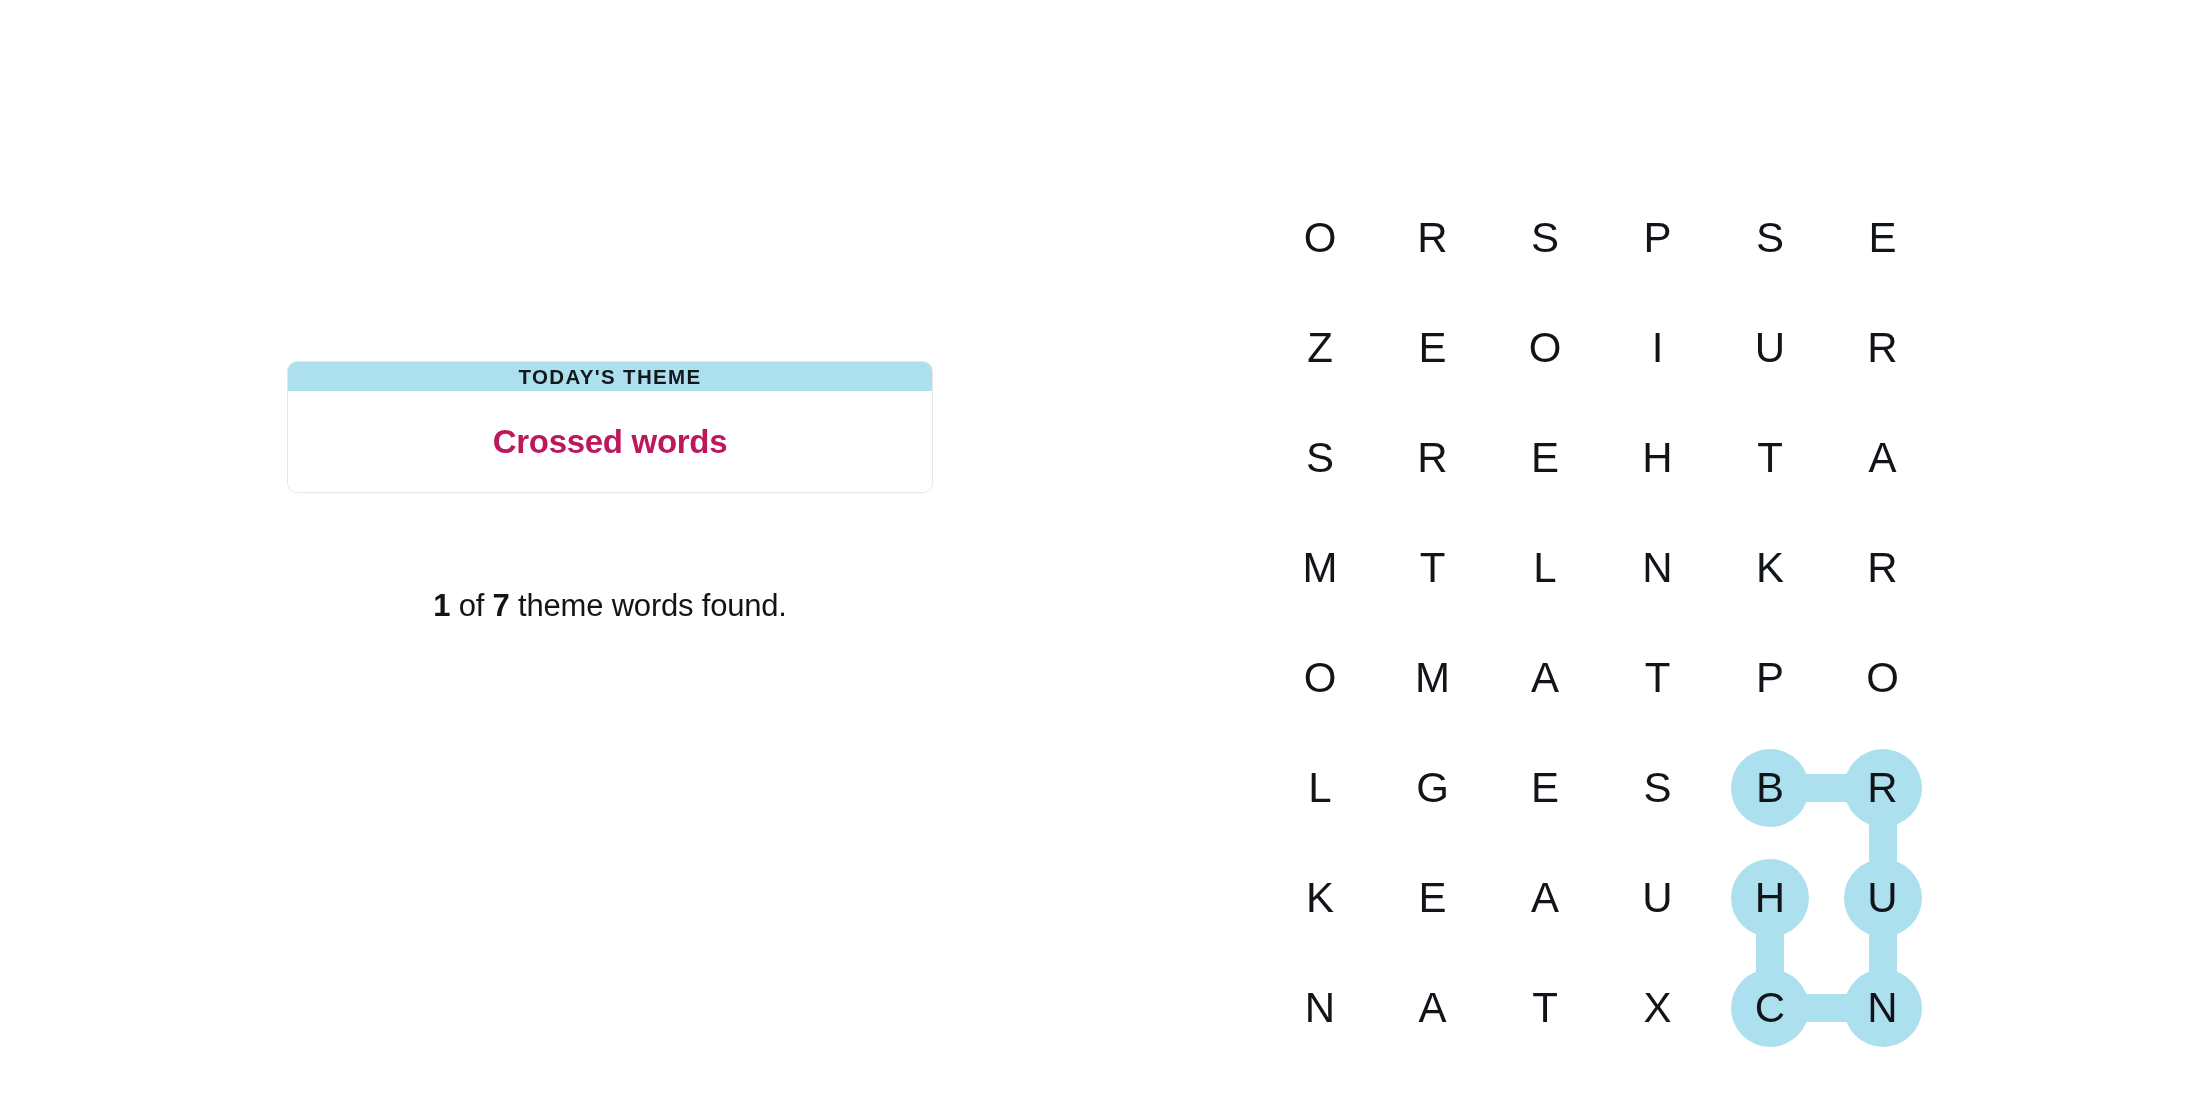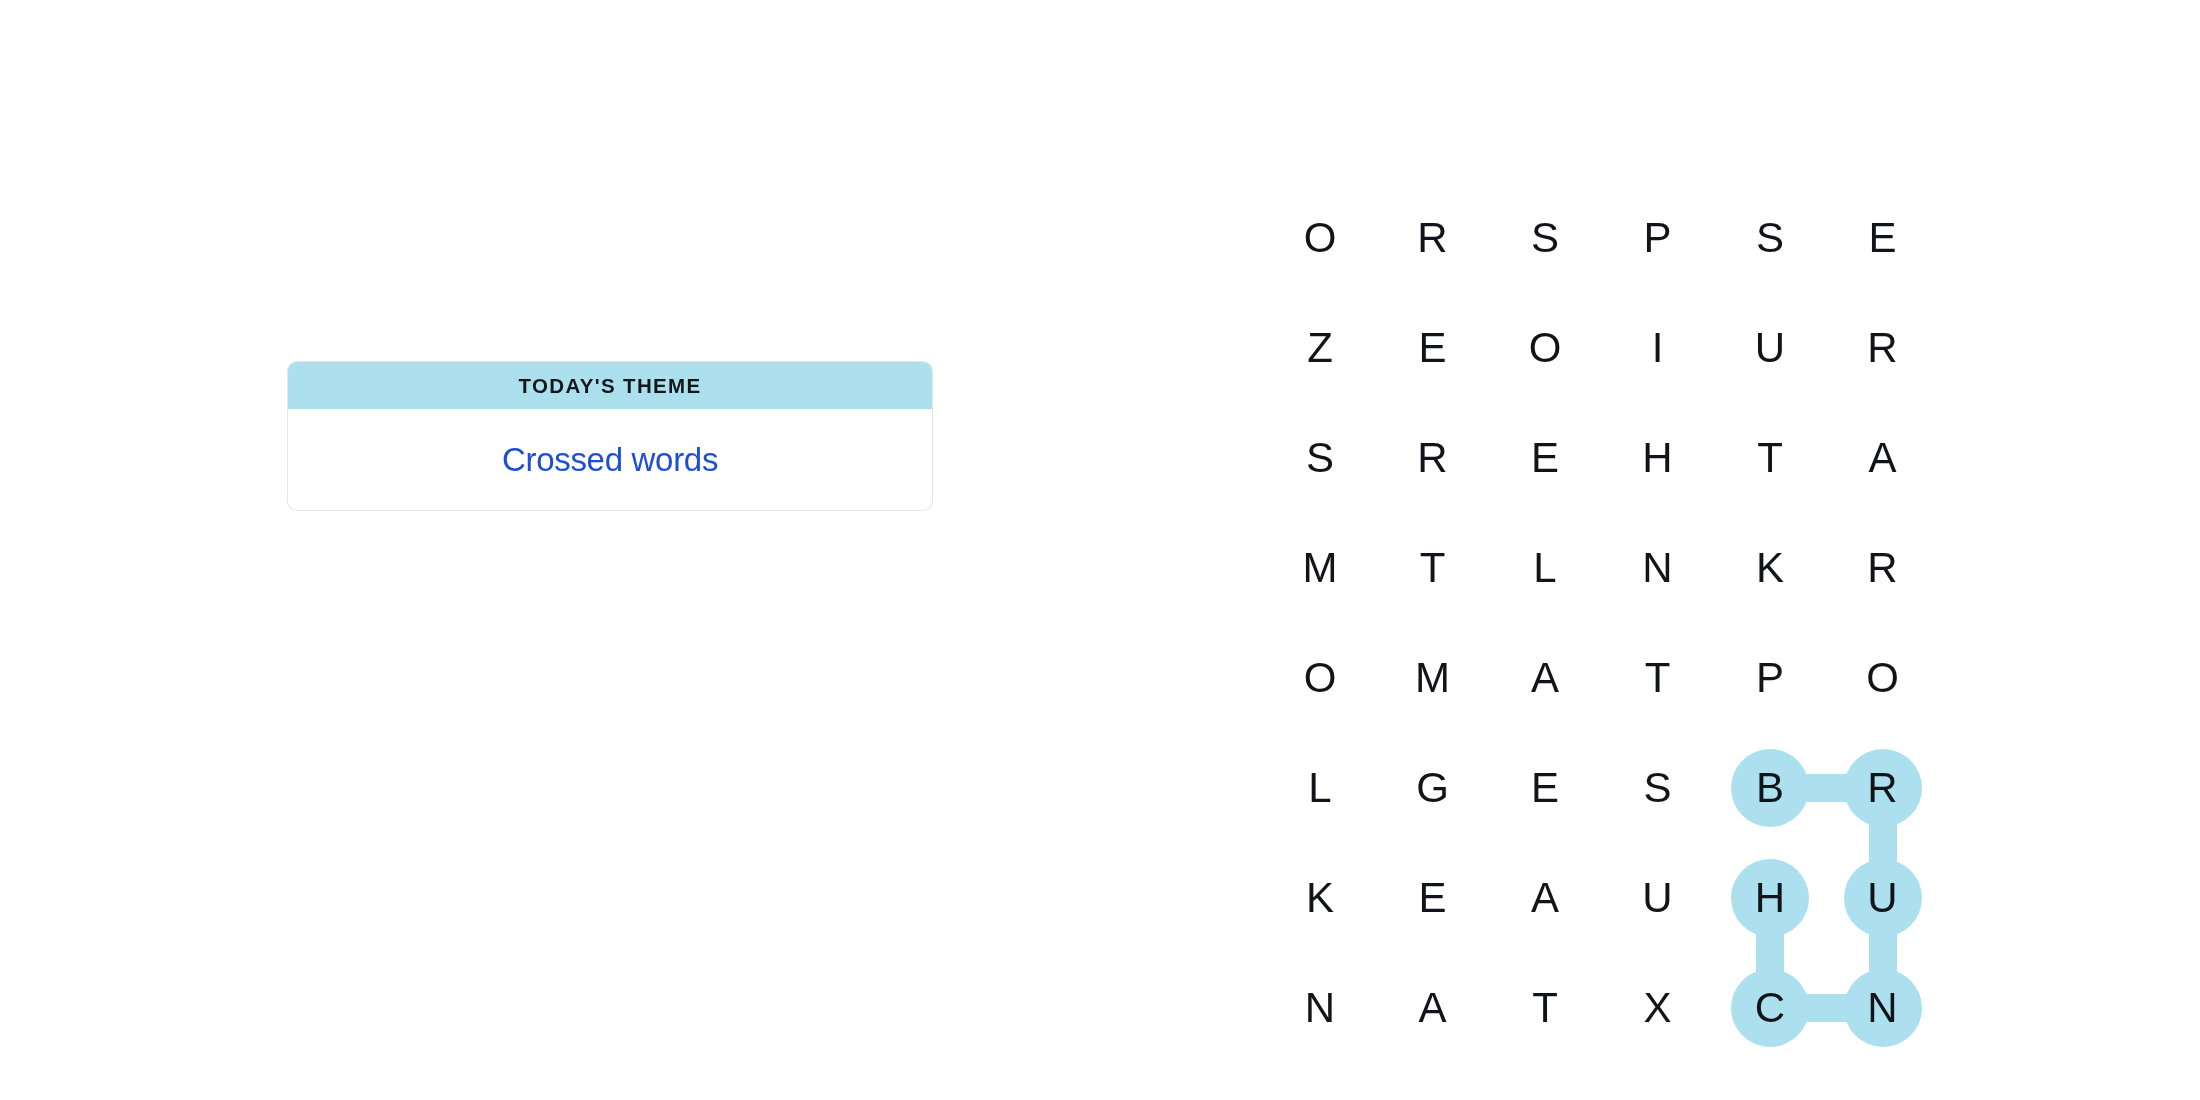--- a/index.html
+++ b/index.html
@@ -30,42 +30,42 @@
     left: 288px;
     top: 362px;
     width: 644px;
     border-radius: 9px;
     overflow: hidden;
     background: #ffffff;
     box-shadow: 0 0 0 1px #e6e6e6;
   }
   #theme-card-header {
     background: #ade0ee;
-    height: 47px;
+    height: 29px;
     display: flex;
     align-items: center;
     justify-content: center;
   }
   #theme-card-header .label {
     font-size: 20.5px;
     font-weight: 700;
     letter-spacing: 1.35px;
     color: #14181c;
   }
   #theme-card-body {
     height: 101px;
     display: flex;
     align-items: center;
     justify-content: center;
     background: #ffffff;
   }
   #theme-card-body .value {
     font-size: 33px;
-    font-weight: 400;
-    color: #1d4ed8;
+    font-weight: 700;
+    color: #be185d;
     letter-spacing: -0.3px;
   }
 
   #progress-text {
     position: absolute;
     left: 288px;
     top: 588px;
     width: 644px;
     text-align: center;
     font-size: 31px;
@@ -185,20 +185,23 @@
 
   <div id="theme-card">
     <div id="theme-card-header">
       <span class="label">TODAY'S THEME</span>
     </div>
     <div id="theme-card-body">
       <span class="value">Crossed words</span>
     </div>
   </div>
 
+  <div id="progress-text">
+    <span class="num">1</span><span> </span><span>of</span><span> </span><span class="num">7</span><span> </span><span>theme words found.</span>
+  </div>
 
 
 </div>
 
 <div id="right-panel">
 
 
   <div id="grid-area">
     <div id="highlight-layer">
         <div class="hl-link-h" style="left: 606.25px; top: 788px; width: 112.5px;"></div>

